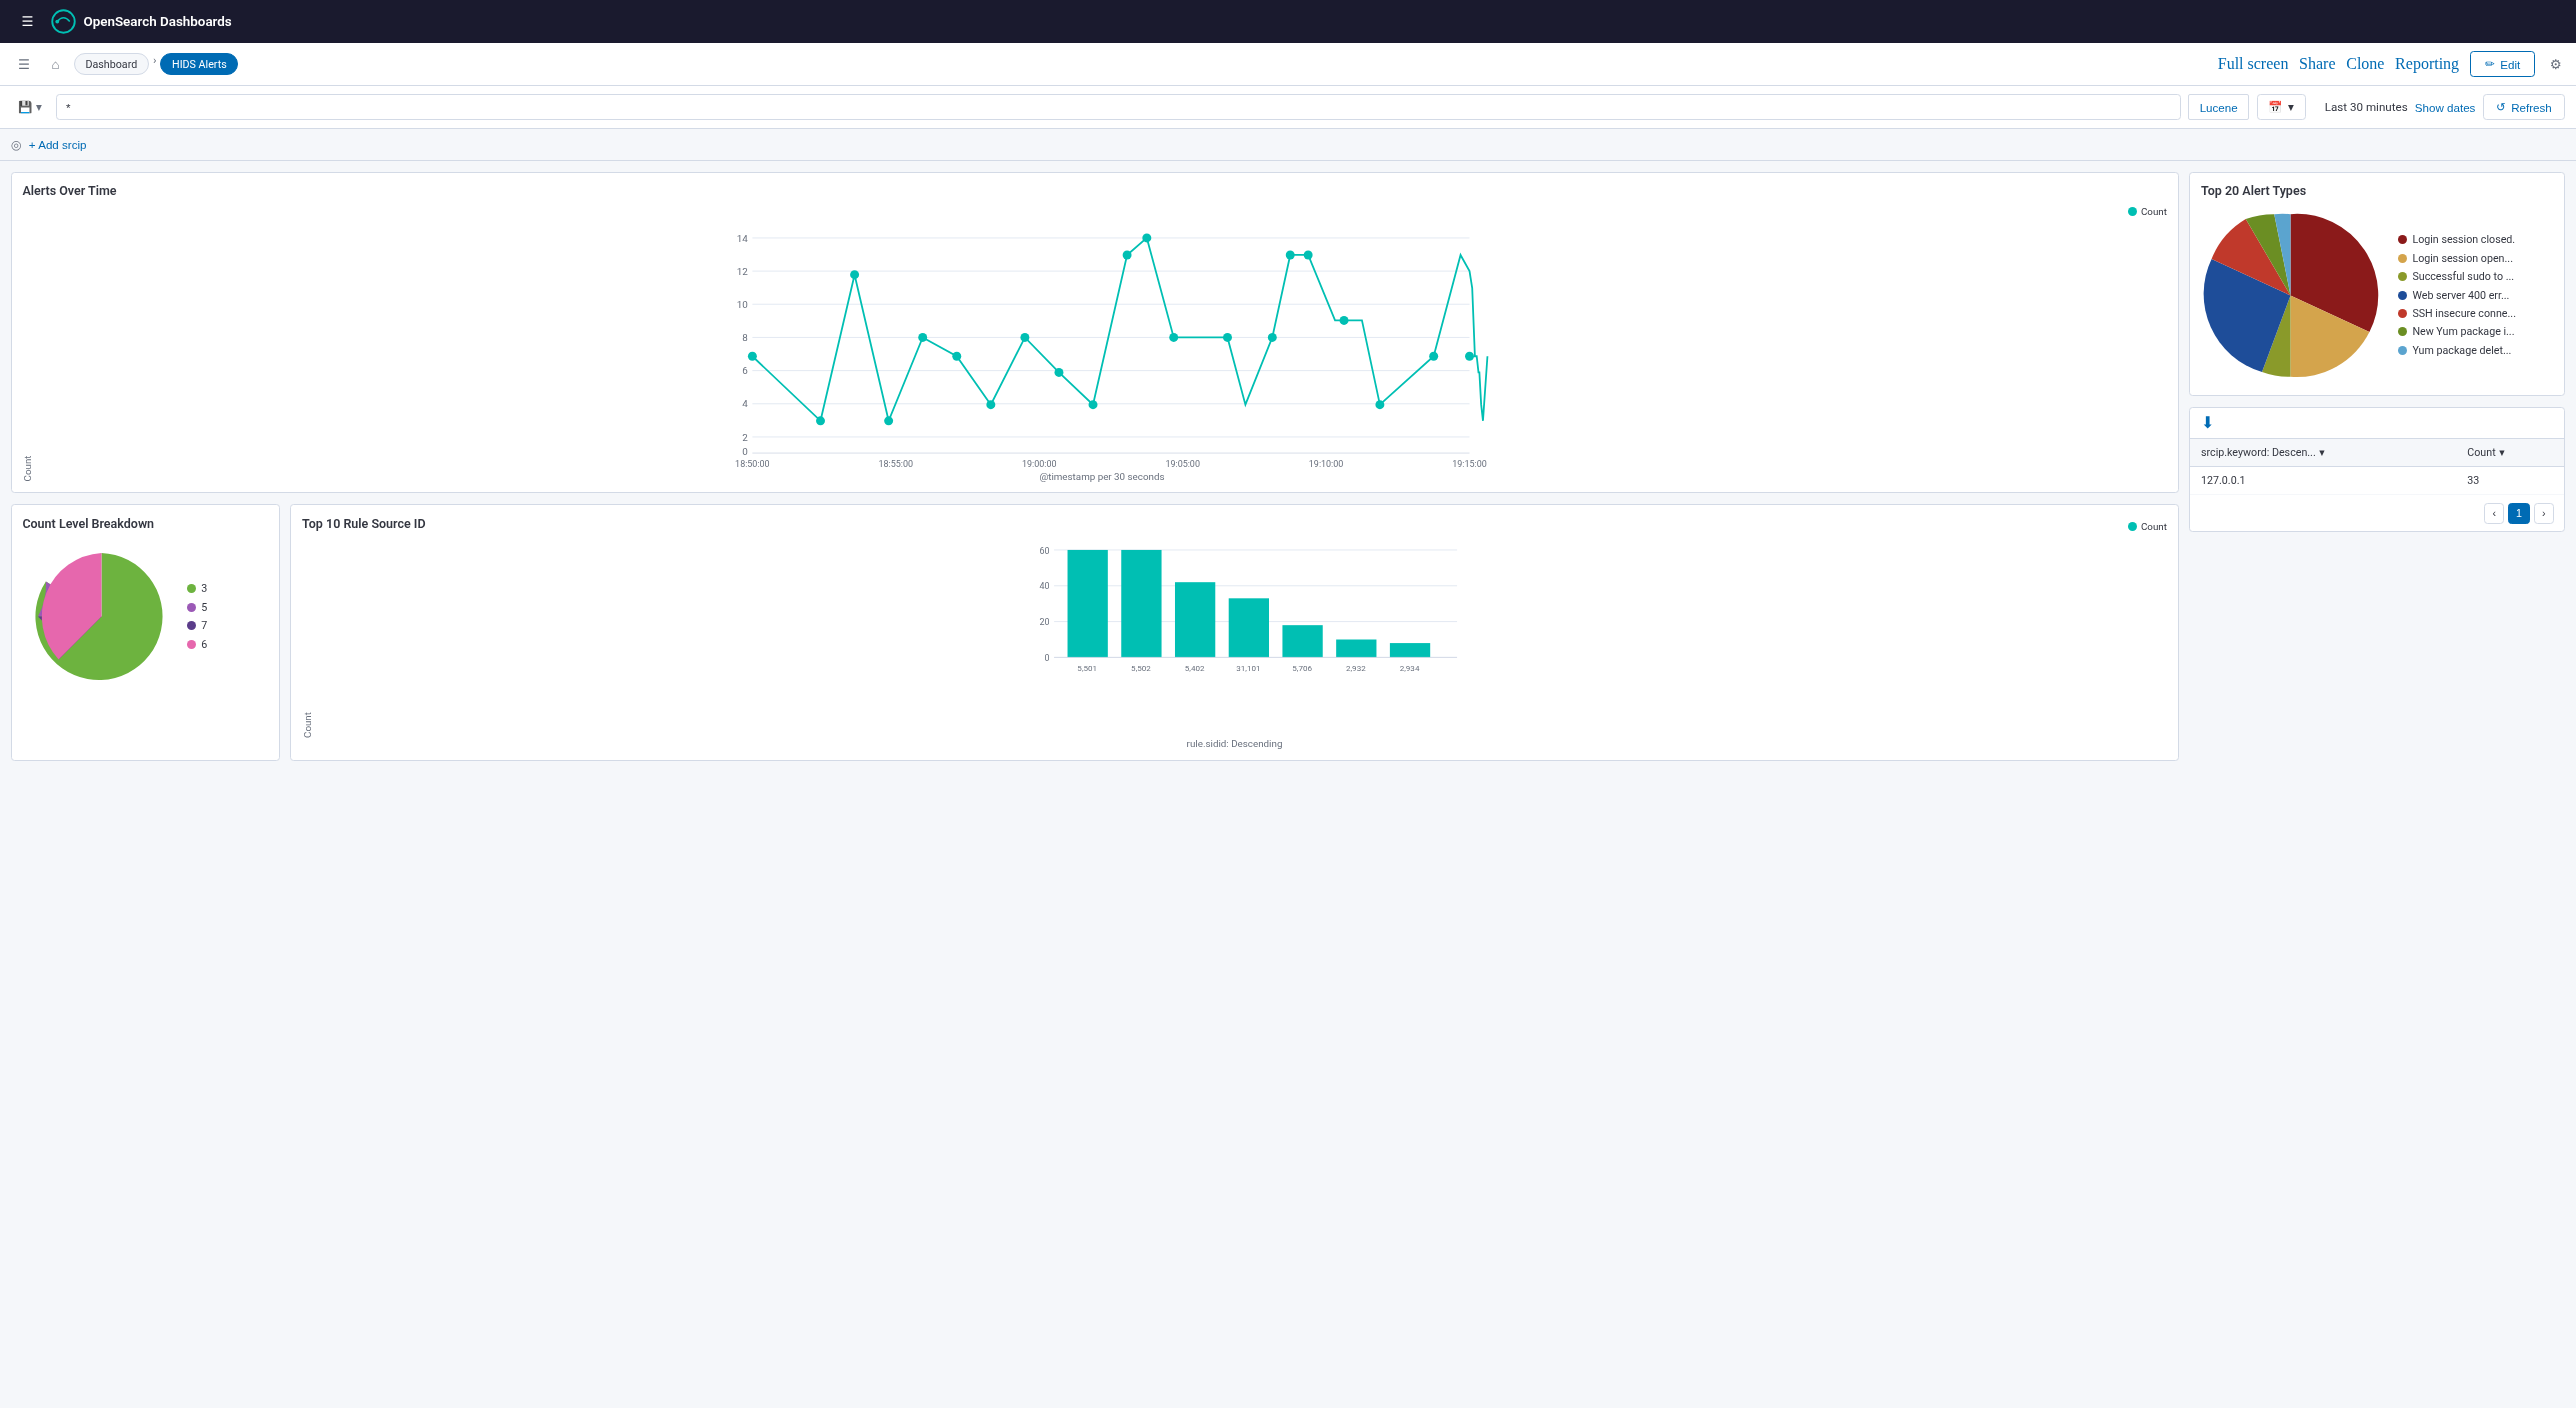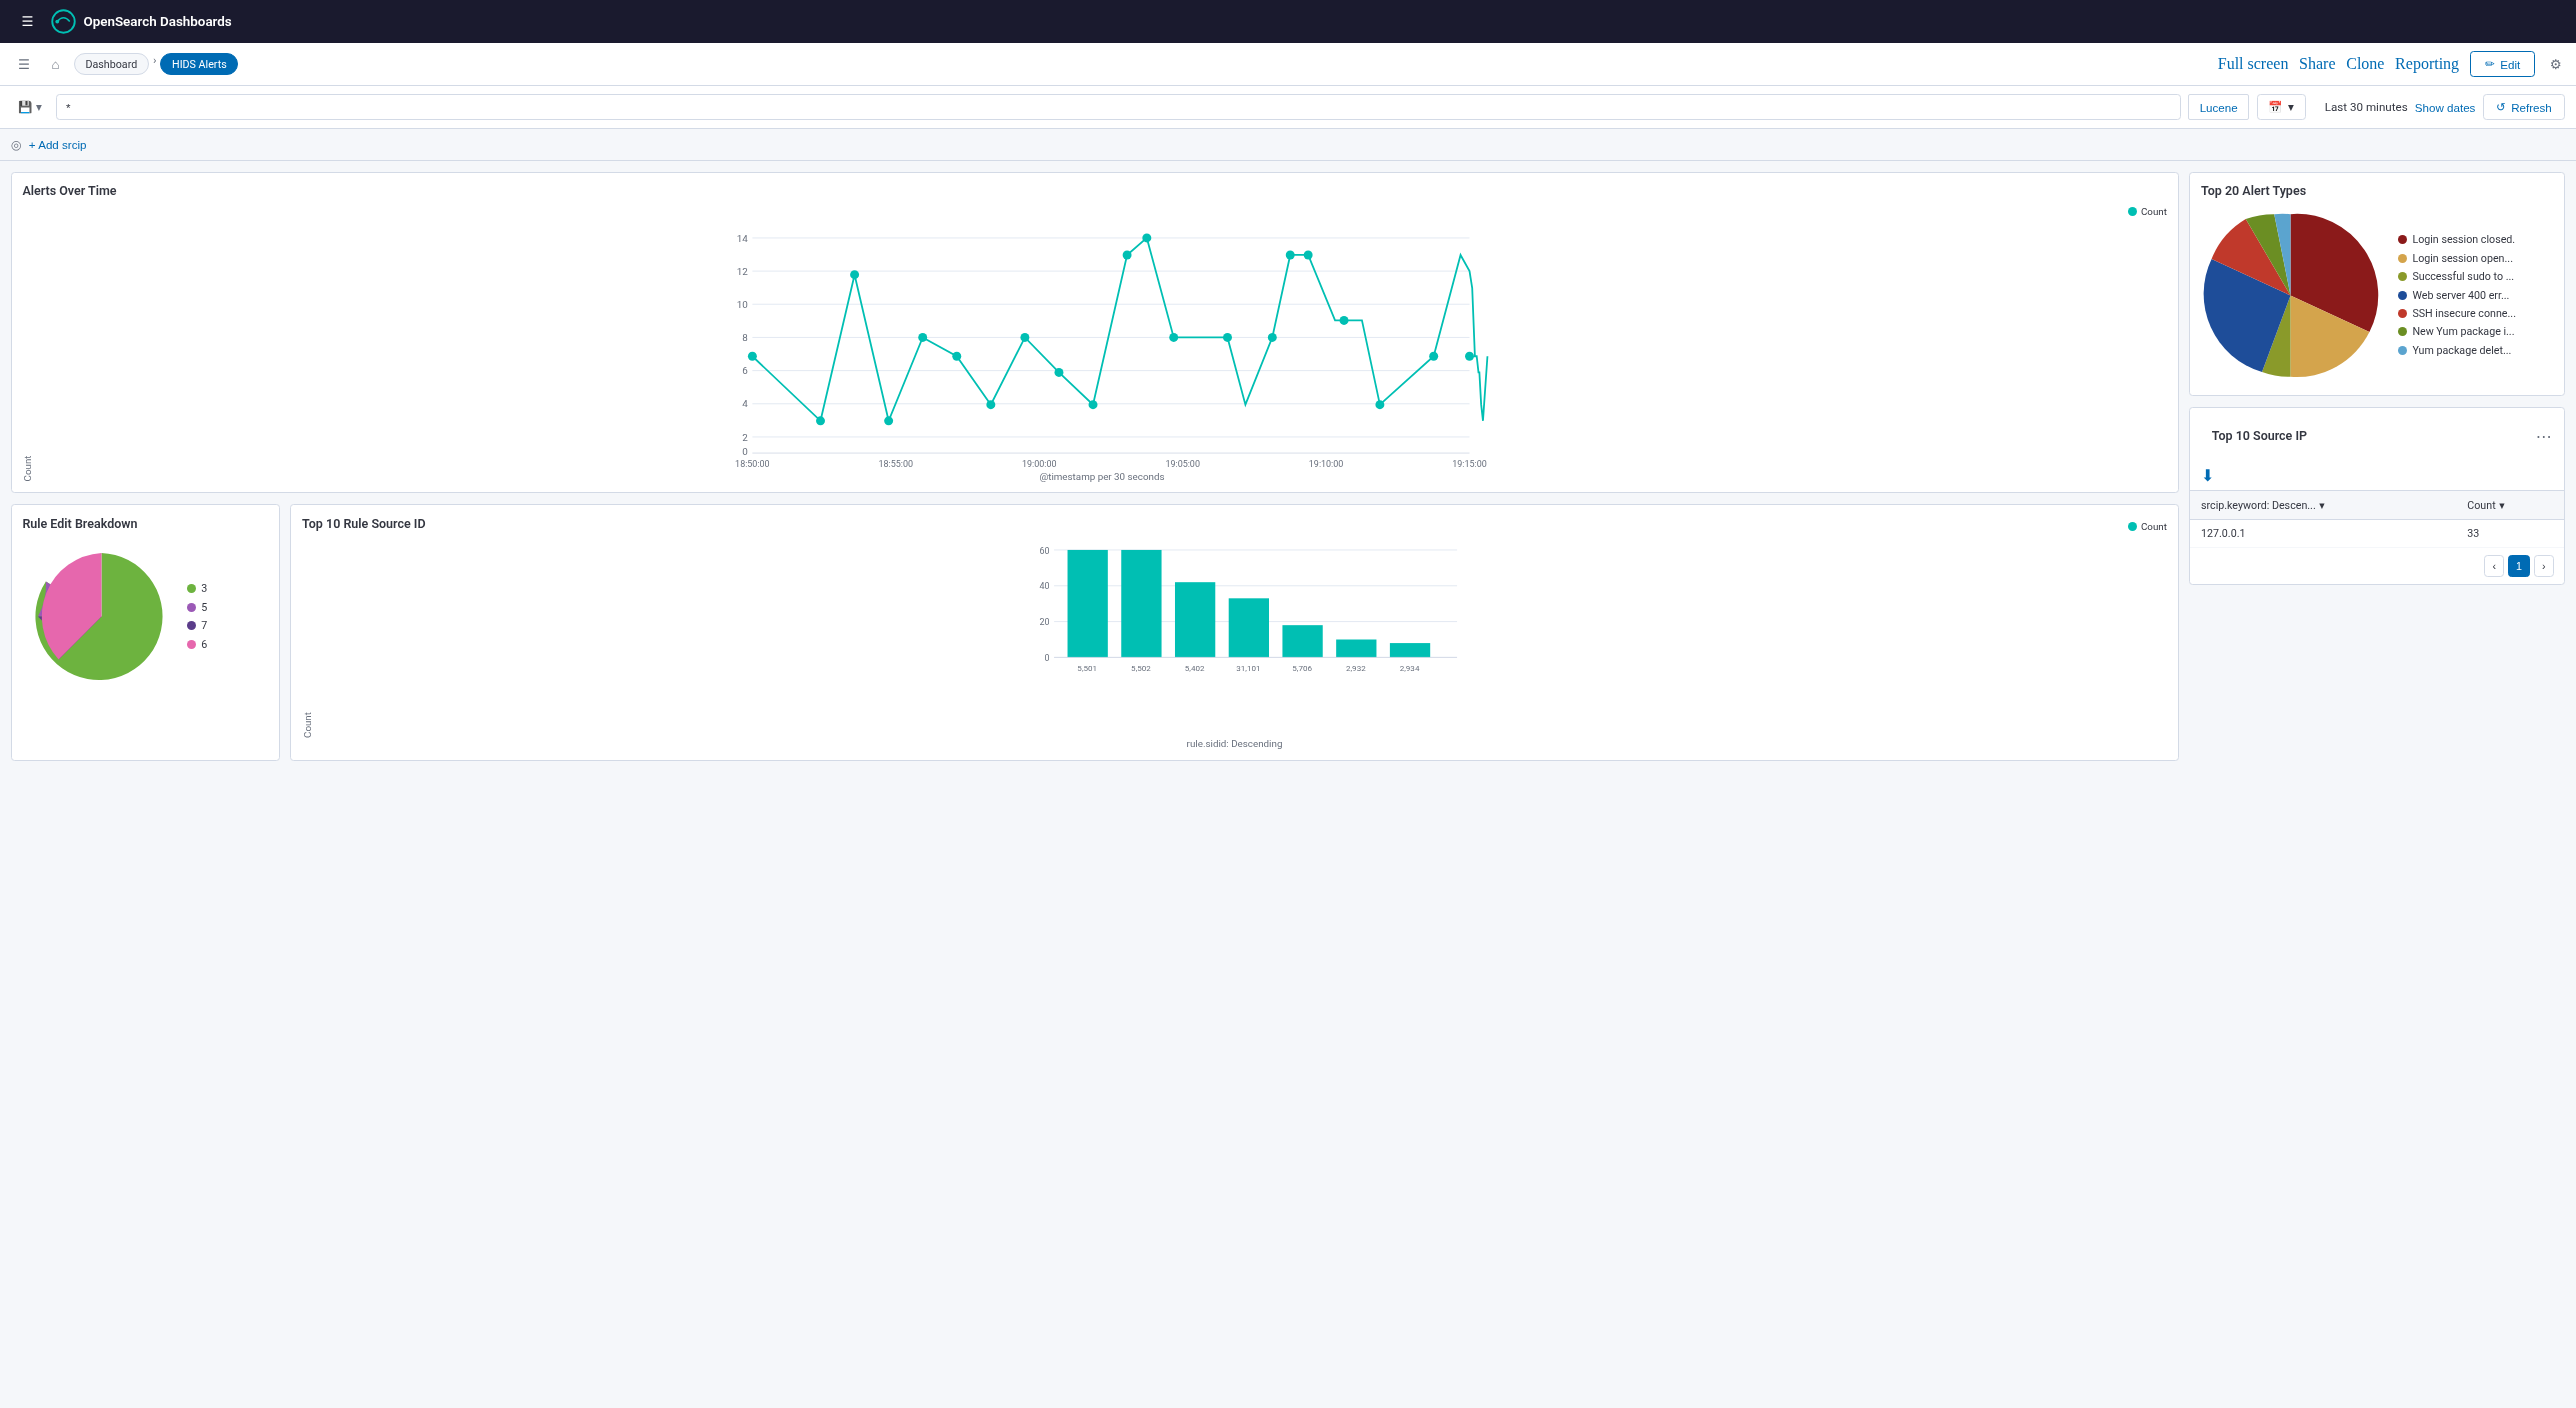--- a/index.html
+++ b/index.html
@@ -288,21 +288,21 @@
             </svg>
             <div style="text-align:center;font-size:9.8px;color:#69707d;margin-top:-3.6px;">@timestamp per 30 seconds</div>
           </div>
         </div>
       </div>
     </div>
 
     <div class="bottom-row">
 
       <div class="panel">
-        <div class="panel-title">Rule Edit Breakdown</div>
+        <div class="panel-title">Count Level Breakdown</div>
         <div class="rule-pie-wrapper">
           <svg viewBox="0 0 180 180" width="143" height="143">
 
             <path d="M90,90 L90,10 A80,80 0 1,1 20,46 Z" fill="#6DB33F"></path>
 
             <path d="M90,90 L20,46 A80,80 0 0,1 10,90 Z" fill="#9B59B6"></path>
 
             <path d="M90,90 L10,90 A80,80 0 0,1 36,144 Z" fill="#5B3D8A"></path>
 
             <path d="M90,90 L36,144 A80,80 0 0,1 90,10 Z" fill="#E667AD"></path>
@@ -429,24 +429,20 @@
           </div>
           <div class="legend-item">
             <div class="legend-dot" style="background:#5BA4CF;"></div>
             <span>Yum package delet...</span>
           </div>
         </div>
       </div>
     </div>
 
     <div class="table-panel">
-      <div style="display:flex;justify-content:space-between;align-items:center;padding:9px 10.7px 3.6px;">
-        <div class="panel-title">Top 10 Source IP</div>
-        <button style="background:none;border:none;cursor:pointer;color:#69707d;font-size:16px;letter-spacing:1.8px;">⋯</button>
-      </div>
       <div class="table-header">
         <span style="color:#006bb4;cursor:pointer;font-size:16px;">⬇</span>
       </div>
       <table>
         <thead>
           <tr>
             <th>
               <div class="col-sort">
                 <span>srcip.keyword: Descen...</span>
                 <span>▾</span>

